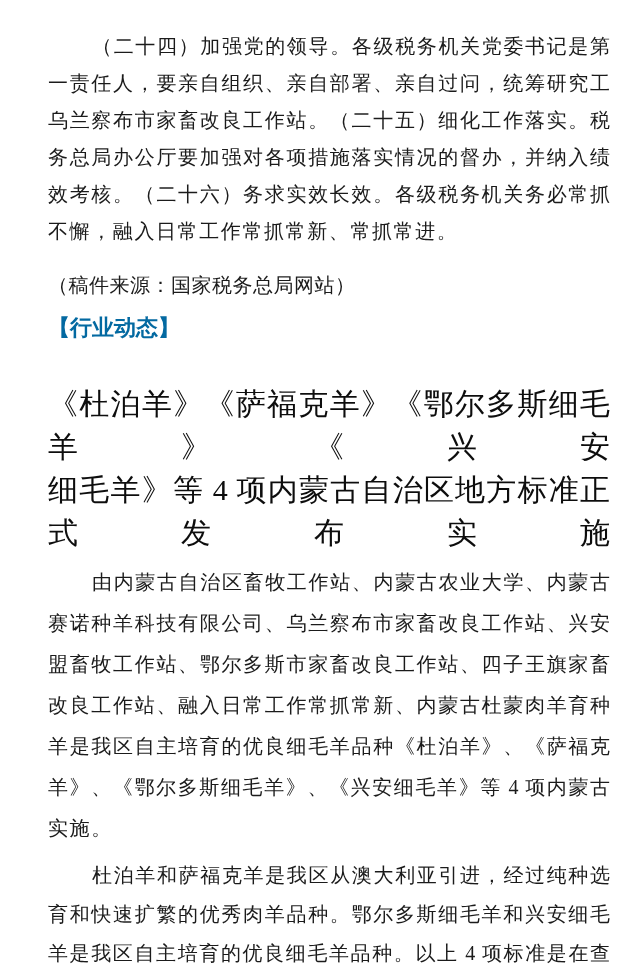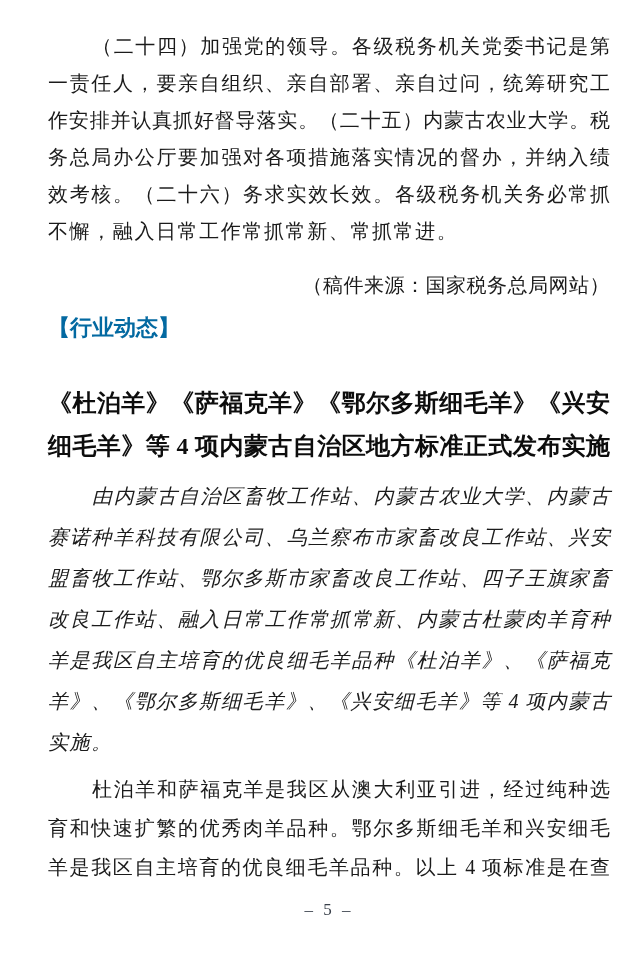--- a/index.html
+++ b/index.html
@@ -31,62 +31,61 @@
   .line:not(.just) {
     letter-spacing: 1.6px;
   }
   .line.indent { text-indent: 44px; }
 
   .blk-para-tax { line-height: 37px; }
 
   .blk-source {
     margin-top: 17px;
     line-height: 37px;
-    text-align: right;
     letter-spacing: 0.5px;
   }
 
   .blk-section-label {
     margin-top: 5px;
     line-height: 37px;
     font-family: "Liberation Sans", "DejaVu Sans", sans-serif;
     font-weight: bold;
     font-size: 22px;
     color: #0369a1;
   }
 
   .blk-heading {
     margin-top: 36px;
     line-height: 43px;
-    font-weight: bold;
-    font-size: 24px;
+    font-weight: normal;
+    font-size: 30px;
     color: #0d0d0d;
   }
 
-  .blk-para-standards { margin-top: 8px; line-height: 41px; font-style: italic; }
+  .blk-para-standards { margin-top: 8px; line-height: 41px; }
   .blk-para-breeds   { margin-top: 7px; line-height: 39px; }
 
   .page-number {
     margin-top: 13px;
     line-height: 20px;
     text-align: center;
     font-size: 17px;
     letter-spacing: 3px;
     color: #39404a;
   }
 </style>
 </head>
 <body>
 
 <div class="page">
   <div>
       <div class="block blk-para-tax">
         <div class="line just indent">（二十四）加强党的领导。各级税务机关党委书记是第</div>
         <div class="line just">一责任人，要亲自组织、亲自部署、亲自过问，统筹研究工</div>
-        <div class="line just">作安排并认真抓好督导落实。（二十五）内蒙古农业大学。税</div>
+        <div class="line just">乌兰察布市家畜改良工作站。（二十五）细化工作落实。税</div>
         <div class="line just">务总局办公厅要加强对各项措施落实情况的督办，并纳入绩</div>
         <div class="line just">效考核。（二十六）务求实效长效。各级税务机关务必常抓</div>
         <div class="line">不懈，融入日常工作常抓常新、常抓常进。</div>
       </div>
       <div class="block blk-source">（稿件来源：国家税务总局网站）</div>
       <div class="block blk-section-label">【行业动态】</div>
       <div class="block blk-heading">
         <div class="line just">《杜泊羊》《萨福克羊》《鄂尔多斯细毛羊》《兴安</div>
         <div class="line just">细毛羊》等 4 项内蒙古自治区地方标准正式发布实施</div>
       </div>

